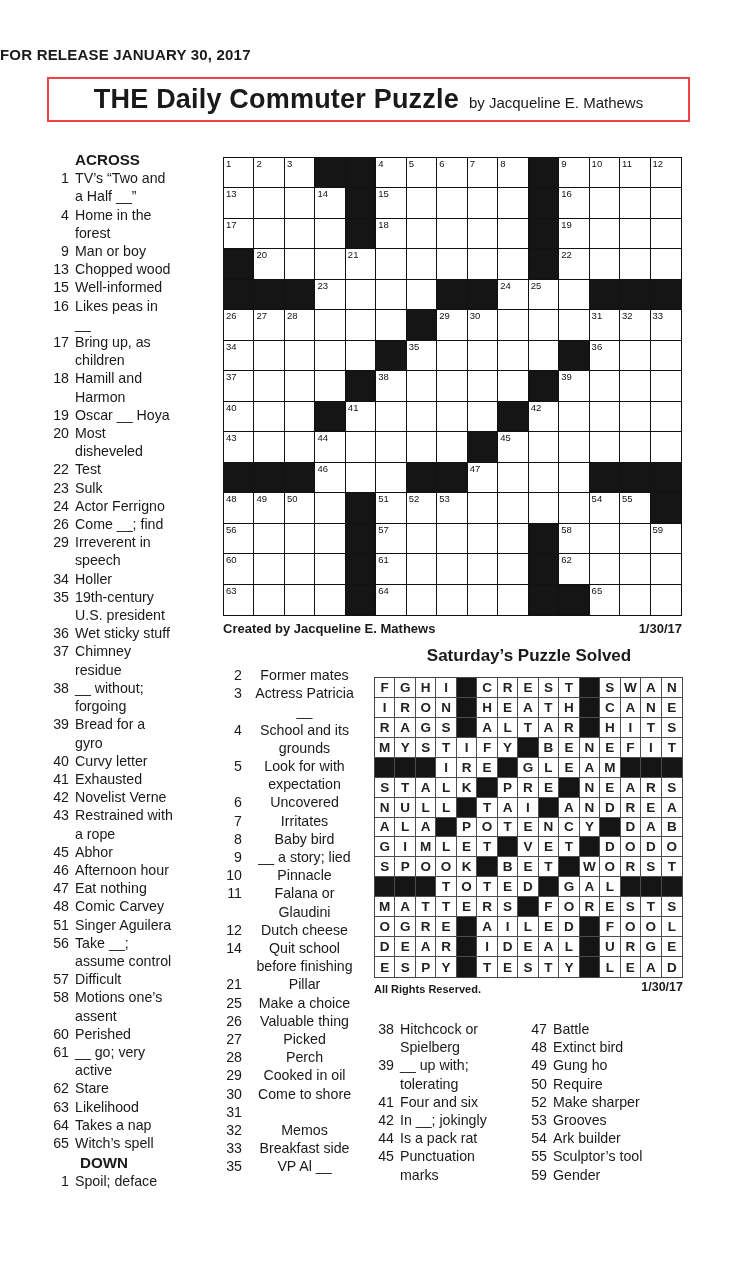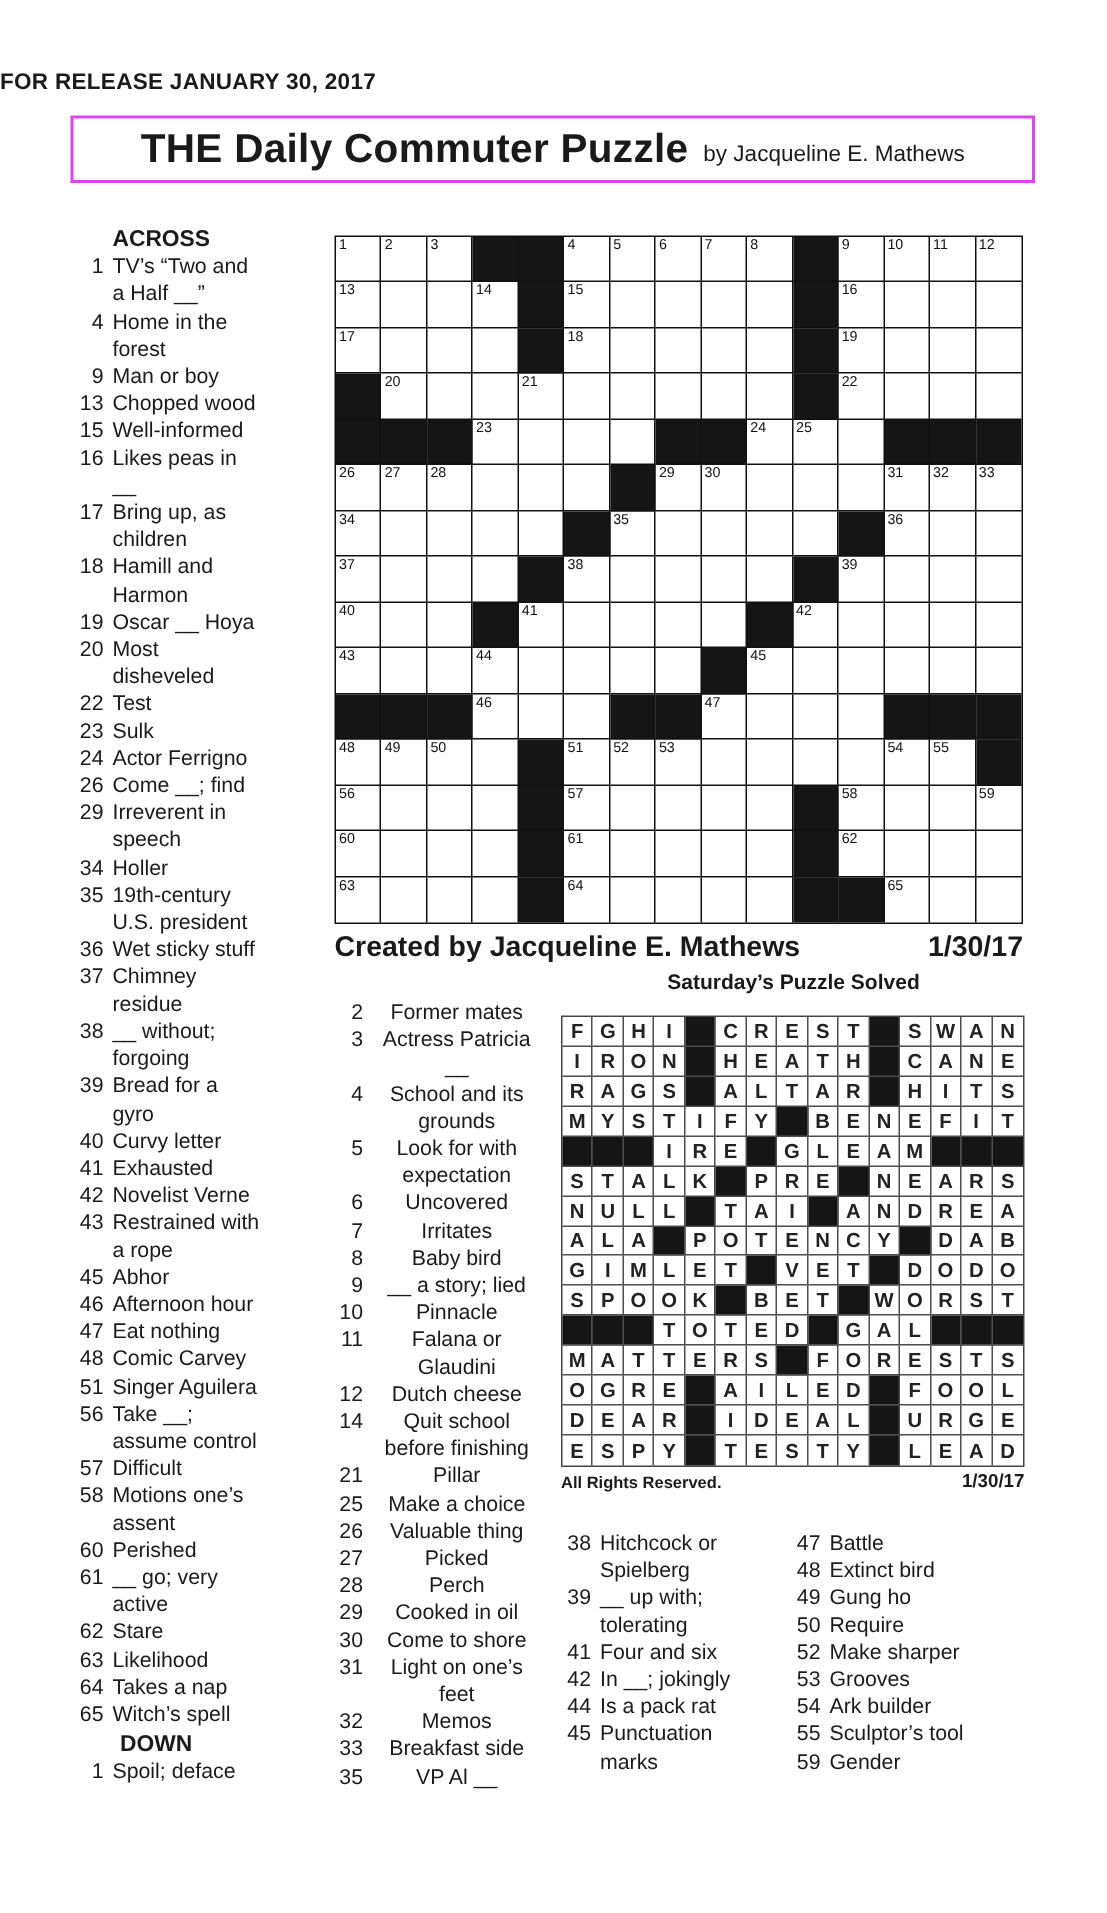--- a/index.html
+++ b/index.html
@@ -12,21 +12,21 @@
     overflow:hidden;
   }
 
   
   .release {
     position:absolute; top:46px; left:0; width:738px;
     text-align:left; font-weight:bold; font-size:15px; letter-spacing:.2px;
   }
   .title-box {
     position:absolute; top:77px; left:47px; width:643px; height:45px;
-    border:2px solid #d946ef; background:#fff;
+    border:2px solid #ef4444; background:#fff;
     display:flex; align-items:center; justify-content:center; gap:10px;
   }
   .title-main { font-size:27px; font-weight:bold; letter-spacing:.2px; }
   .title-by   { font-size:15px; padding-top:6px; }
 
   
   .clue-col { position:absolute; font-size:14.2px; line-height:18.2px; }
   .col-across { left:52px;  top:151px;  width:180px; }
   .col-mid    { left:225px; top:666px;  width:148px; }
   .col-c3     { left:374px; top:1020px; width:150px; }
@@ -74,25 +74,25 @@
     font-size:13.5px; font-weight:bold; color:#222;
   }
   .grid-solved .cell:nth-child(15n) { border-right:none; }
   .grid-solved .cell:nth-child(n+211) { border-bottom:none; }
   .grid-solved .cell.black { background:#151515; }
 
   
   .created-line {
     position:absolute; left:223px; top:621px; width:459px;
     display:flex; justify-content:space-between;
-    font-weight:bold; font-size:19px;
+    font-weight:bold; font-size:13px;
   }
   .solved-title {
     position:absolute; left:373px; top:646px; width:312px;
-    text-align:center; font-weight:bold; font-size:14px;
+    text-align:center; font-weight:bold; font-size:17px;
   }
   .copyright {
     position:absolute; left:374px; top:983px; width:309px;
     font-weight:bold; font-size:11px; line-height:13px;
   }
   .copyright .date {
     position:absolute; right:0; top:-2px; font-size:12.5px;
   }
 </style>
 </head>
@@ -712,21 +712,20 @@
       <div class="clue">
         <span class="cn">29</span>
         <span class="ct">Cooked in oil</span>
       </div>
       <div class="clue">
         <span class="cn">30</span>
         <span class="ct">Come to shore</span>
       </div>
       <div class="clue">
         <span class="cn">31</span>
-        <span class="ct">Light on one’s feet</span>
       </div>
       <div class="clue">
         <span class="cn">32</span>
         <span class="ct">Memos</span>
       </div>
       <div class="clue">
         <span class="cn">33</span>
         <span class="ct">Breakfast side</span>
       </div>
       <div class="clue">

